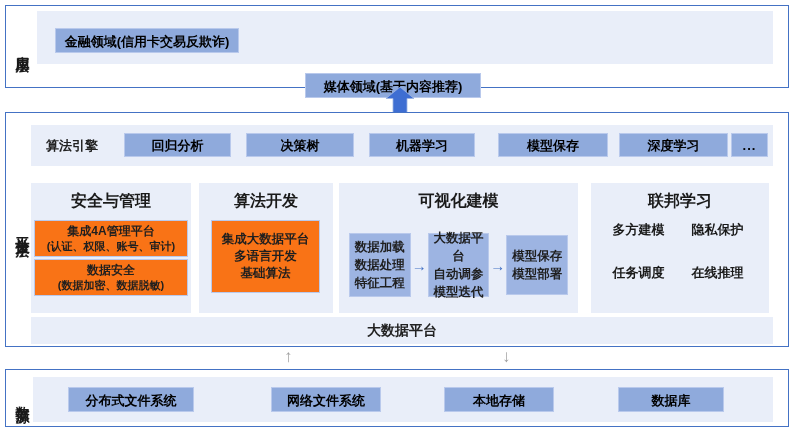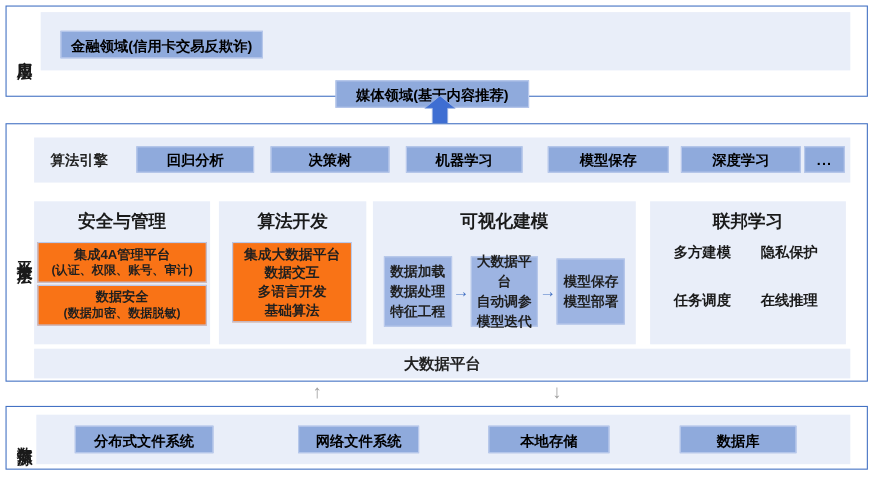--- a/index.html
+++ b/index.html
@@ -156,21 +156,20 @@
       <div class="innerbox sec-box sec-box-2">
         <span>数据安全</span>
         <span class="sec-line2">(数据加密、数据脱敏)</span>
       </div>
     </div>
 
     <div id="panel-algdev" class="panel">
       <div class="panel-title">算法开发</div>
       <div class="innerbox alg-box">
         <span>集成大数据平台</span>
-        <span>数据交互</span>
         <span>多语言开发</span>
         <span>基础算法</span>
       </div>
     </div>
 
     <div id="panel-vis" class="panel">
       <div class="panel-title">可视化建模</div>
       <div class="vis-row">
         <div class="vis-step">
           <span>数据加载</span>

